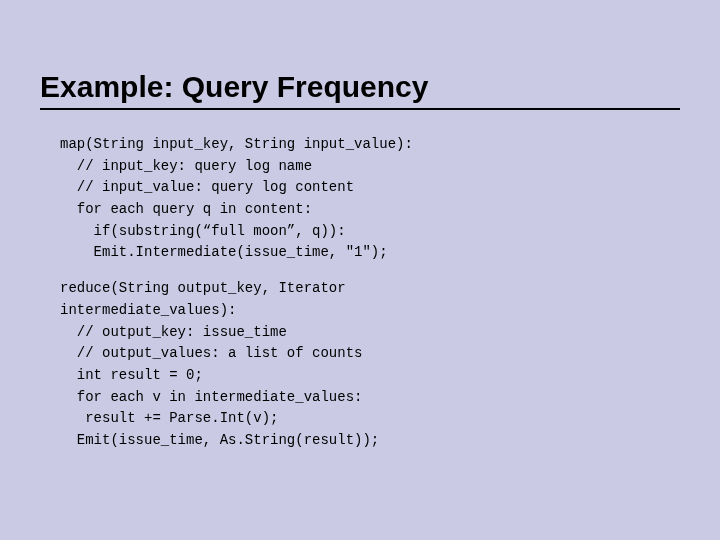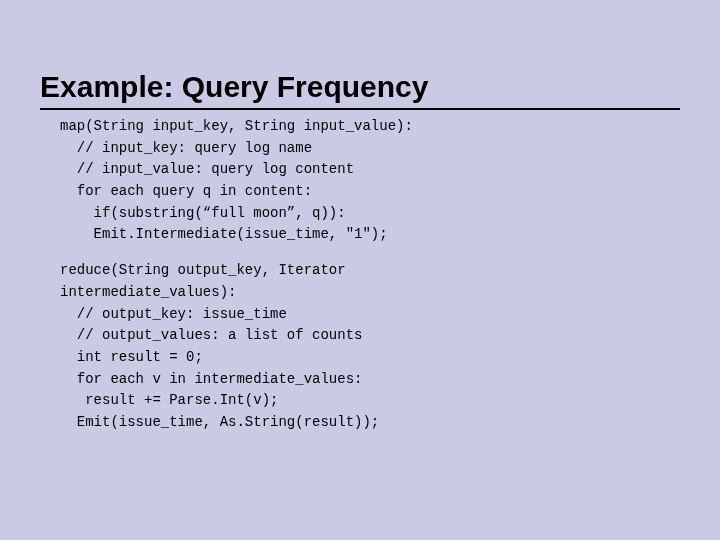--- a/index.html
+++ b/index.html
@@ -16,21 +16,21 @@
     box-sizing: border-box;
     width: 720px;
     height: 540px;
     padding: 70px 40px 0 40px;
   }
   .title {
     font-size: 30px;
     font-weight: bold;
     border-bottom: 2px solid #000;
     padding-bottom: 4px;
-    margin-bottom: 6px;
+    margin-bottom: 24px;
   }
   .code {
     font-family: "Courier New", Courier, monospace;
     font-size: 14px;
     line-height: 1.55;
     white-space: pre;
     padding-left: 20px;
   }
   .gap {
     height: 14px;

